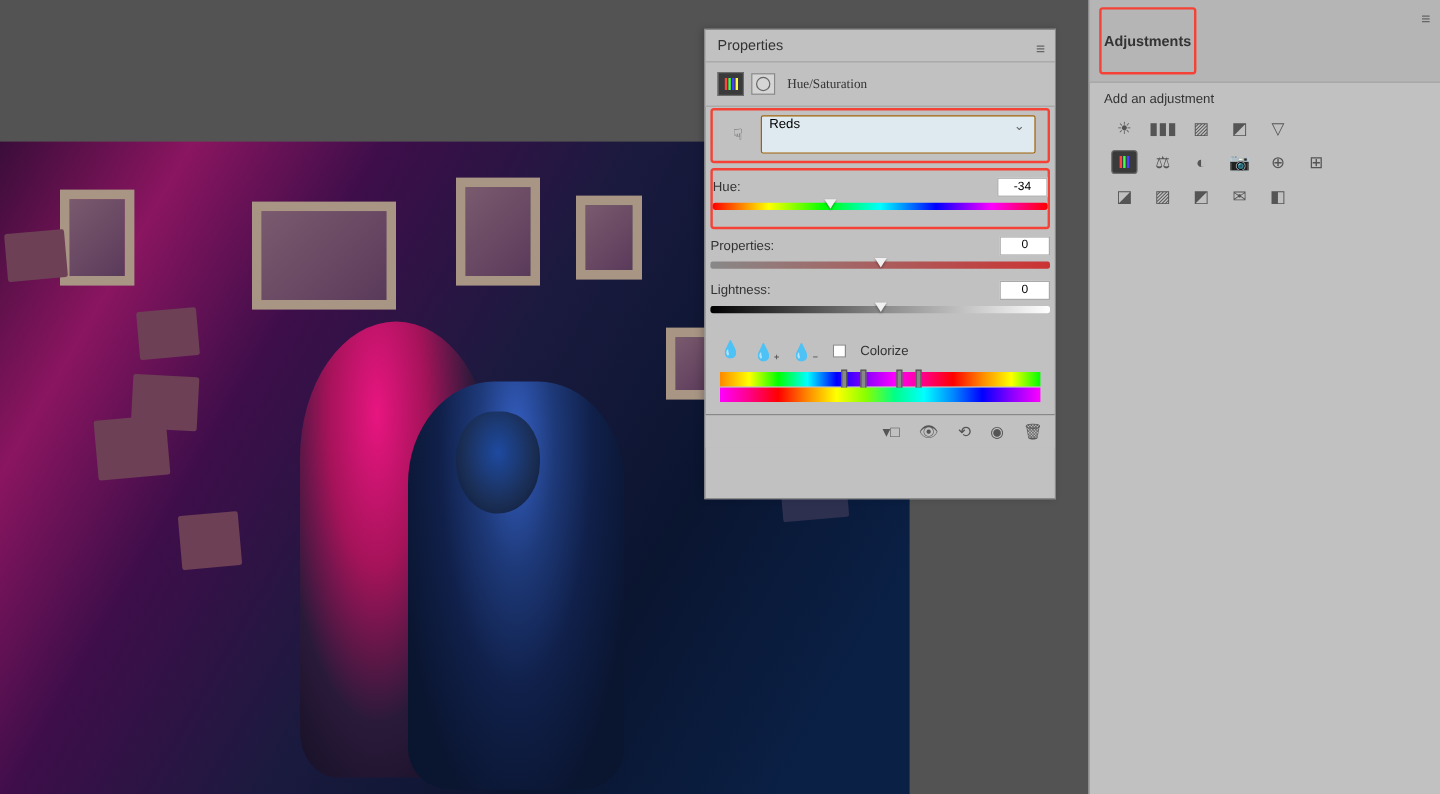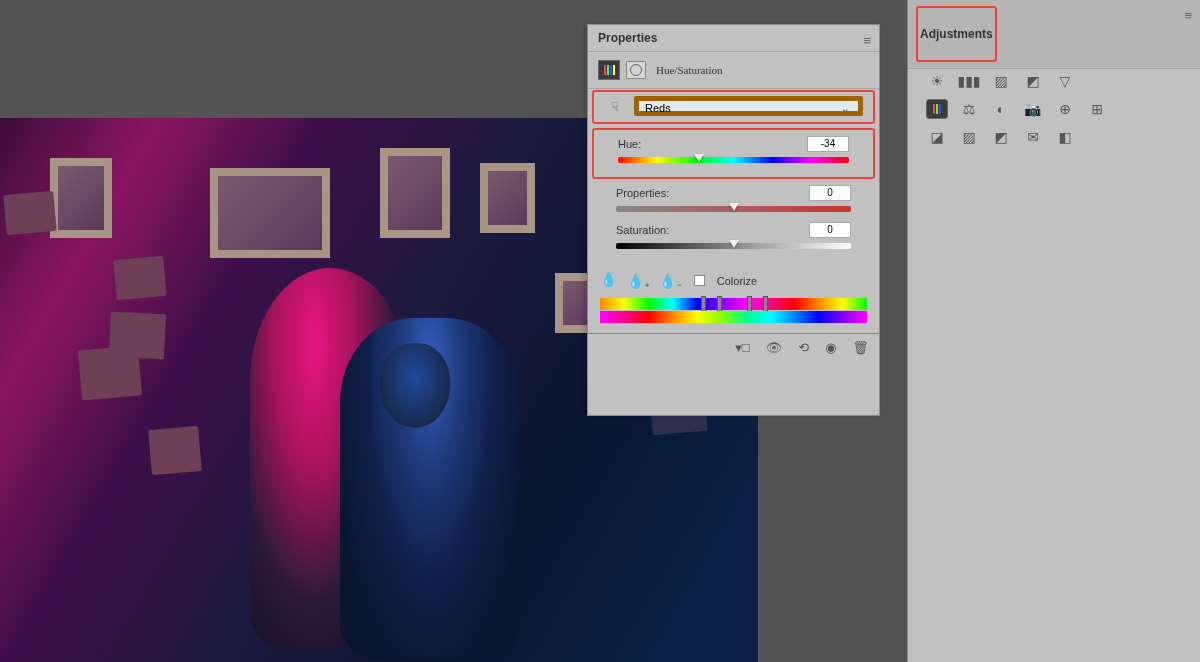--- a/index.html
+++ b/index.html
@@ -19,42 +19,42 @@
 .note.n4 { left: 80px; top: 230px; width: 60px; height: 50px; }
 .note.n5 { left: 150px; top: 310px; width: 50px; height: 45px; }
 .note.n6 { left: 650px; top: 250px; width: 55px; height: 65px; background: #2e3050; }
 .person1 { position: absolute; left: 250px; top: 150px; width: 160px; height: 380px; background: radial-gradient(ellipse at 40% 20%, #e81580 0%, #a5135a 30%, #2a1a3a 60%, #0a0a1a 100%); border-radius: 50% 50% 20% 20% / 30% 30% 10% 10%; }
 .person2 { position: absolute; left: 340px; top: 200px; width: 180px; height: 340px; background: radial-gradient(ellipse at 50% 15%, #3560c5 0%, #1e3a7a 25%, #10204a 50%, #0a1530 80%); border-radius: 40% 40% 20% 20% / 25% 25% 10% 10%; }
 .face { position: absolute; left: 380px; top: 225px; width: 70px; height: 85px; background: radial-gradient(ellipse at 50% 40%, #1e4aa0 0%, #1a2e55 60%, #0a1530 100%); border-radius: 45% 45% 50% 50%; }
 
 
 .properties-panel { position: absolute; left: 587px; top: 24px; width: 293px; height: 392px; background: #c1c1c1; border: 1px solid #8a8a8a; box-shadow: -2px 0 6px rgba(0,0,0,0.2); }
 .panel-top-icons { position: absolute; left: 587px; top: 24px; width: 293px; height: 14px; background: #c1c1c1; display: flex; justify-content: flex-end; align-items: center; padding-right: 8px; gap: 10px; font-size: 10px; color: #555; }
-.panel-title { background: #c1c1c1; padding: 6px 10px; font-size: 12px; color: #333; font-weight: bold; border-bottom: 1px solid #a5a5a5; position: relative; }
+.panel-title { background: #c1c1c1; padding: 6px 10px; font-size: 12px; color: #333; font-weight: normal; border-bottom: 1px solid #a5a5a5; position: relative; }
 .panel-menu { position: absolute; right: 8px; top: 8px; color: #666; font-size: 13px; }
 .type-row { padding: 8px 10px; display: flex; align-items: center; gap: 6px; background: #c1c1c1; border-bottom: 1px solid #a5a5a5; }
 .hue-icon-box { width: 22px; height: 20px; background: #3a3a3a; border: 1px solid #6a6a6a; display: flex; align-items: center; justify-content: center; }
 .hue-bars { display: flex; gap: 1px; }
 .hue-bar { width: 2px; height: 10px; }
 .mask-icon { width: 20px; height: 18px; border: 1px solid #888; display: flex; align-items: center; justify-content: center; background: #d5d5d5; }
 .mask-icon-inner { width: 12px; height: 12px; border-radius: 50%; border: 1px solid #666; }
 .type-label { font-size: 11px; color: #333; margin-left: 4px; font-family: Liberation Serif, serif; }
 
 .preset-row { padding: 6px 10px 4px; display: flex; align-items: center; gap: 6px; font-size: 11px; color: #333; }
 .preset-select { flex: 1; height: 20px; background: #e8e8e8; border: 1px solid #888; font-size: 11px; padding: 1px 18px 1px 4px; position: relative; }
 .preset-select::after { content: '⌄'; position: absolute; right: 6px; top: 1px; font-size: 11px; color: #666; }
 
 .highlight-red { border: 2px solid #f44336; border-radius: 3px; }
 
 .channel-row { padding: 4px 10px 6px; margin: 1px 4px 5px; display: flex; align-items: center; gap: 8px; }
 .finger-icon { width: 22px; height: 20px; display: flex; align-items: center; justify-content: center; font-size: 13px; color: #555; }
-.channel-select { flex: 1; height: 20px; background: #dfeaf0; border: 5px solid #a16207; font-size: 11px; padding: 1px 20px 5px 6px; position: relative; border-radius: 2px; }
+.channel-select { flex: 1; height: 32px; background: #dfeaf0; border: 1px solid #a16207; font-size: 11px; padding: 1px 20px 5px 6px; position: relative; border-radius: 2px; }
 .channel-select::after { content: '⌄'; position: absolute; right: 8px; top: 1px; font-size: 11px; color: #666; }
 
-.slider-section { margin: 0 4px 6px; padding: 4px 24px; }
+.slider-section { margin: 0 4px 6px; padding: 4px 0; }
 .slider-row { margin: 2px 0 10px; }
 .slider-label-row { display: flex; justify-content: space-between; align-items: center; margin-bottom: 5px; }
 .slider-label { font-size: 11px; color: #333; }
 .slider-value { width: 42px; height: 16px; background: #fff; border: 1px solid #aaa; font-size: 10px; text-align: center; line-height: 14px; }
 .slider-track { height: 6px; position: relative; border-radius: 2px; }
 .hue-spectrum { background: linear-gradient(to right, #ff0000, #ffff00, #00ff00, #00ffff, #0000ff, #ff00ff, #ff0000); }
 .sat-track { background: linear-gradient(to right, #888, #cc3333); }
 .light-track { background: linear-gradient(to right, #000, #888, #fff); }
 .slider-thumb { position: absolute; top: -3px; width: 0; height: 0; border-left: 5px solid transparent; border-right: 5px solid transparent; border-top: 8px solid #f0f0f0; filter: drop-shadow(0 1px 1px rgba(0,0,0,0.4)); transform: translateX(-5px); }
 
@@ -145,21 +145,21 @@
       <div class="slider-label-row">
         <span class="slider-label">Properties:</span>
         <div class="slider-value">0</div>
       </div>
       <div class="slider-track sat-track">
         <div class="slider-thumb" style="left:50%;"></div>
       </div>
     </div>
     <div class="slider-row">
       <div class="slider-label-row">
-        <span class="slider-label">Saturation:</span>
+        <span class="slider-label">Lightness:</span>
         <div class="slider-value">0</div>
       </div>
       <div class="slider-track light-track">
         <div class="slider-thumb" style="left:50%;"></div>
       </div>
     </div>
   </div>
   <div class="eyedrop-row">
     <div class="eyedrop-icons">
       <span>💧</span>
@@ -185,20 +185,21 @@
     <span>◉</span>
     <span>🗑</span>
   </div>
 </div>
 
 <div class="right-side">
   <div class="adj-header">
     <span class="adj-title-box highlight-red">Adjustments</span>
     <span class="panel-menu">≡</span>
   </div>
+  <div class="adj-hint">Add an adjustment</div>
   <div class="adj-grid">
     <div class="adj-icon-row">
       <div class="adj-icon">☀</div>
       <div class="adj-icon">▮▮▮</div>
       <div class="adj-icon">▨</div>
       <div class="adj-icon">◩</div>
       <div class="adj-icon">▽</div>
     </div>
     <div class="adj-icon-row">
       <div class="adj-icon hue-sat-adj highlight-red">

